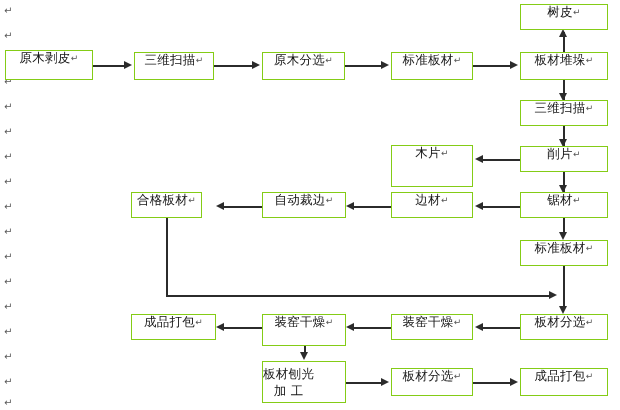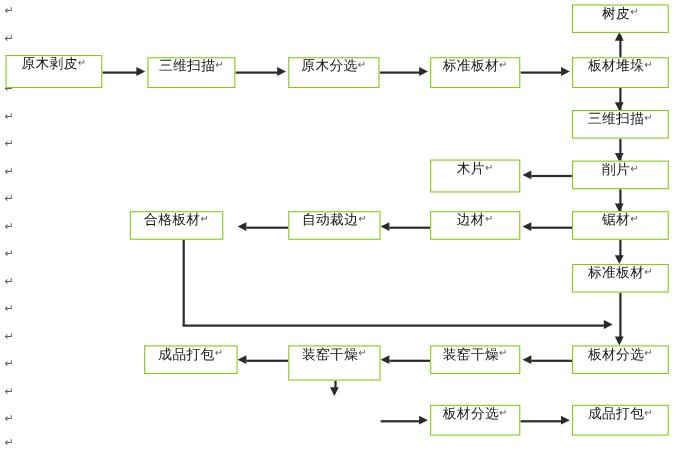--- a/index.html
+++ b/index.html
@@ -160,37 +160,37 @@
   </div>
 
   <div class="node" style="left:520px;top:100px;width:88px;height:26px">
     <span>三维扫描</span><span class="ret">↵</span>
   </div>
 
   <div class="node" style="left:520px;top:146px;width:88px;height:26px">
     <span>削片</span><span class="ret">↵</span>
   </div>
 
-  <div class="node" style="left:391px;top:145px;width:82px;height:30px">
+  <div class="node" style="left:391px;top:145px;width:82px;height:42px">
     <span>木片</span><span class="ret">↵</span>
   </div>
 
   <div class="node" style="left:520px;top:192px;width:88px;height:26px">
     <span>锯材</span><span class="ret">↵</span>
   </div>
 
   <div class="node" style="left:391px;top:192px;width:82px;height:26px">
     <span>边材</span><span class="ret">↵</span>
   </div>
 
   <div class="node" style="left:262px;top:192px;width:84px;height:26px">
     <span>自动裁边</span><span class="ret">↵</span>
   </div>
 
-  <div class="node" style="left:118px;top:192px;width:85px;height:26px">
+  <div class="node" style="left:131px;top:192px;width:71px;height:26px">
     <span>合格板材</span><span class="ret">↵</span>
   </div>
 
   <div class="node" style="left:520px;top:240px;width:88px;height:26px">
     <span>标准板材</span><span class="ret">↵</span>
   </div>
 
   <div class="node" style="left:520px;top:314px;width:88px;height:26px">
     <span>板材分选</span><span class="ret">↵</span>
   </div>
@@ -200,20 +200,24 @@
   </div>
 
   <div class="node" style="left:262px;top:314px;width:84px;height:32px">
     <span>装窑干燥</span><span class="ret">↵</span>
   </div>
 
   <div class="node" style="left:131px;top:314px;width:85px;height:26px">
     <span>成品打包</span><span class="ret">↵</span>
   </div>
 
+  <div class="node" style="left:262px;top:361px;width:84px;height:42px;flex-direction:column;line-height:17px">
+    <span style="white-space:pre-line">板材刨光
+加  工</span>
+  </div>
 
   <div class="node" style="left:391px;top:368px;width:82px;height:28px">
     <span>板材分选</span><span class="ret">↵</span>
   </div>
 
   <div class="node" style="left:520px;top:368px;width:88px;height:28px">
     <span>成品打包</span><span class="ret">↵</span>
   </div>
 
 </div>

